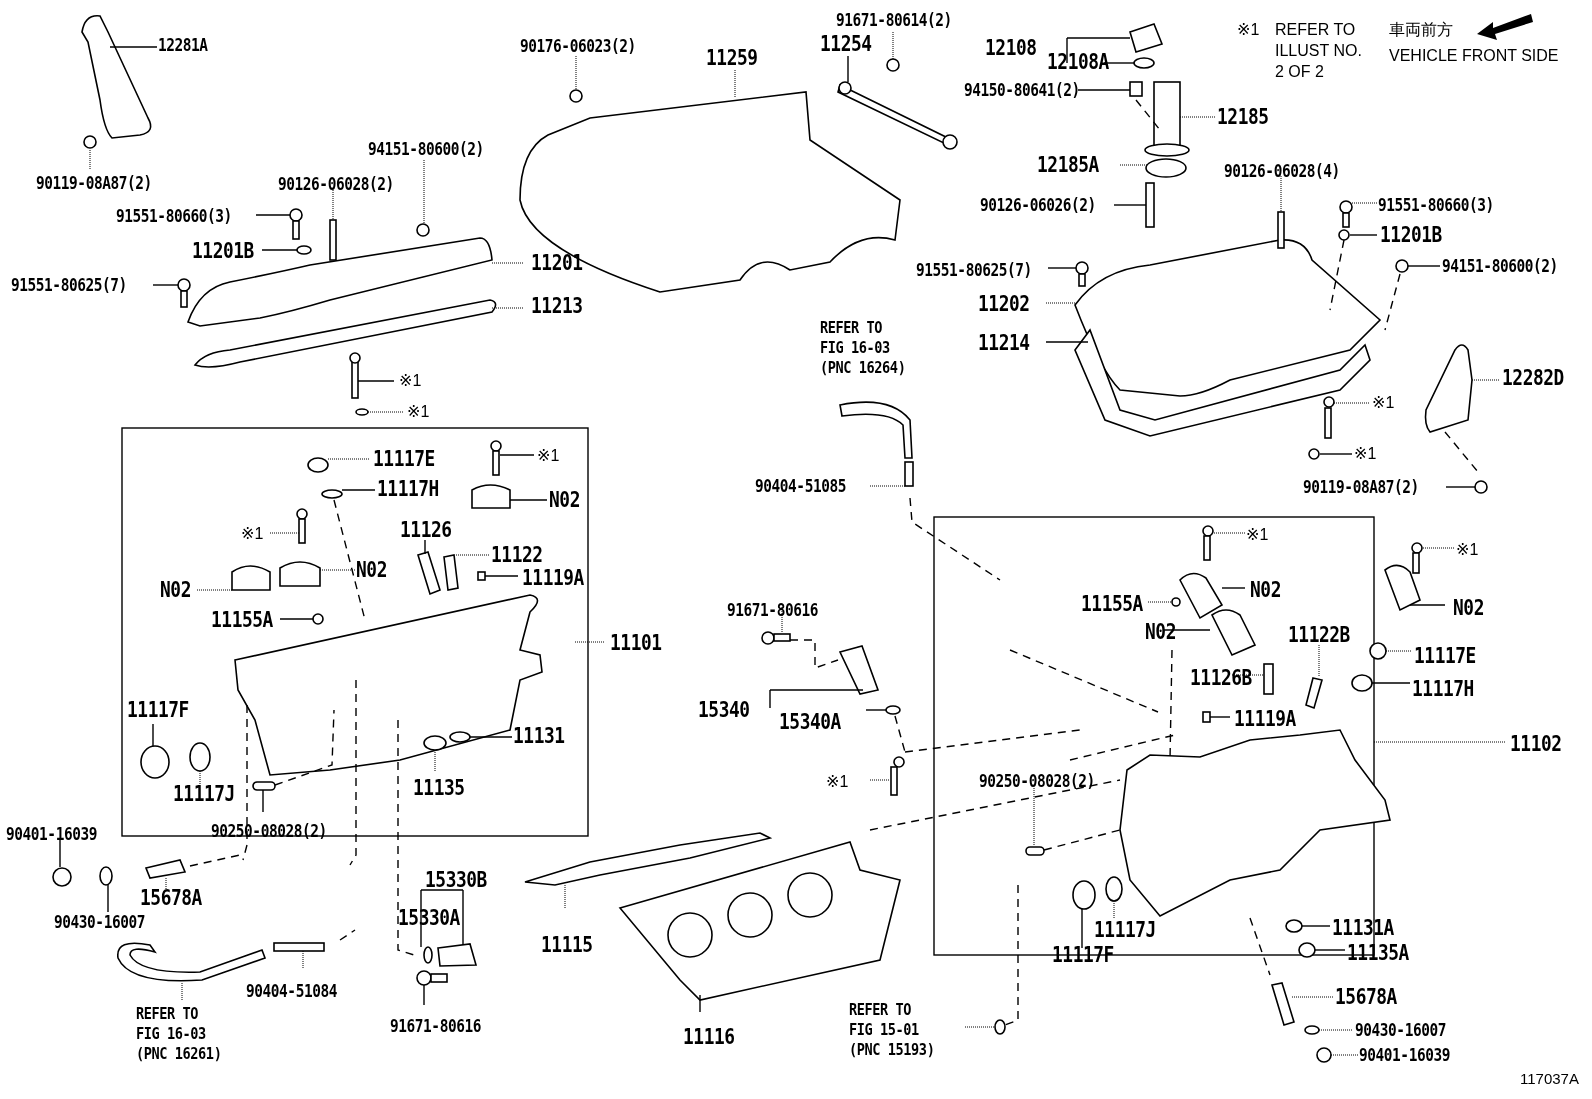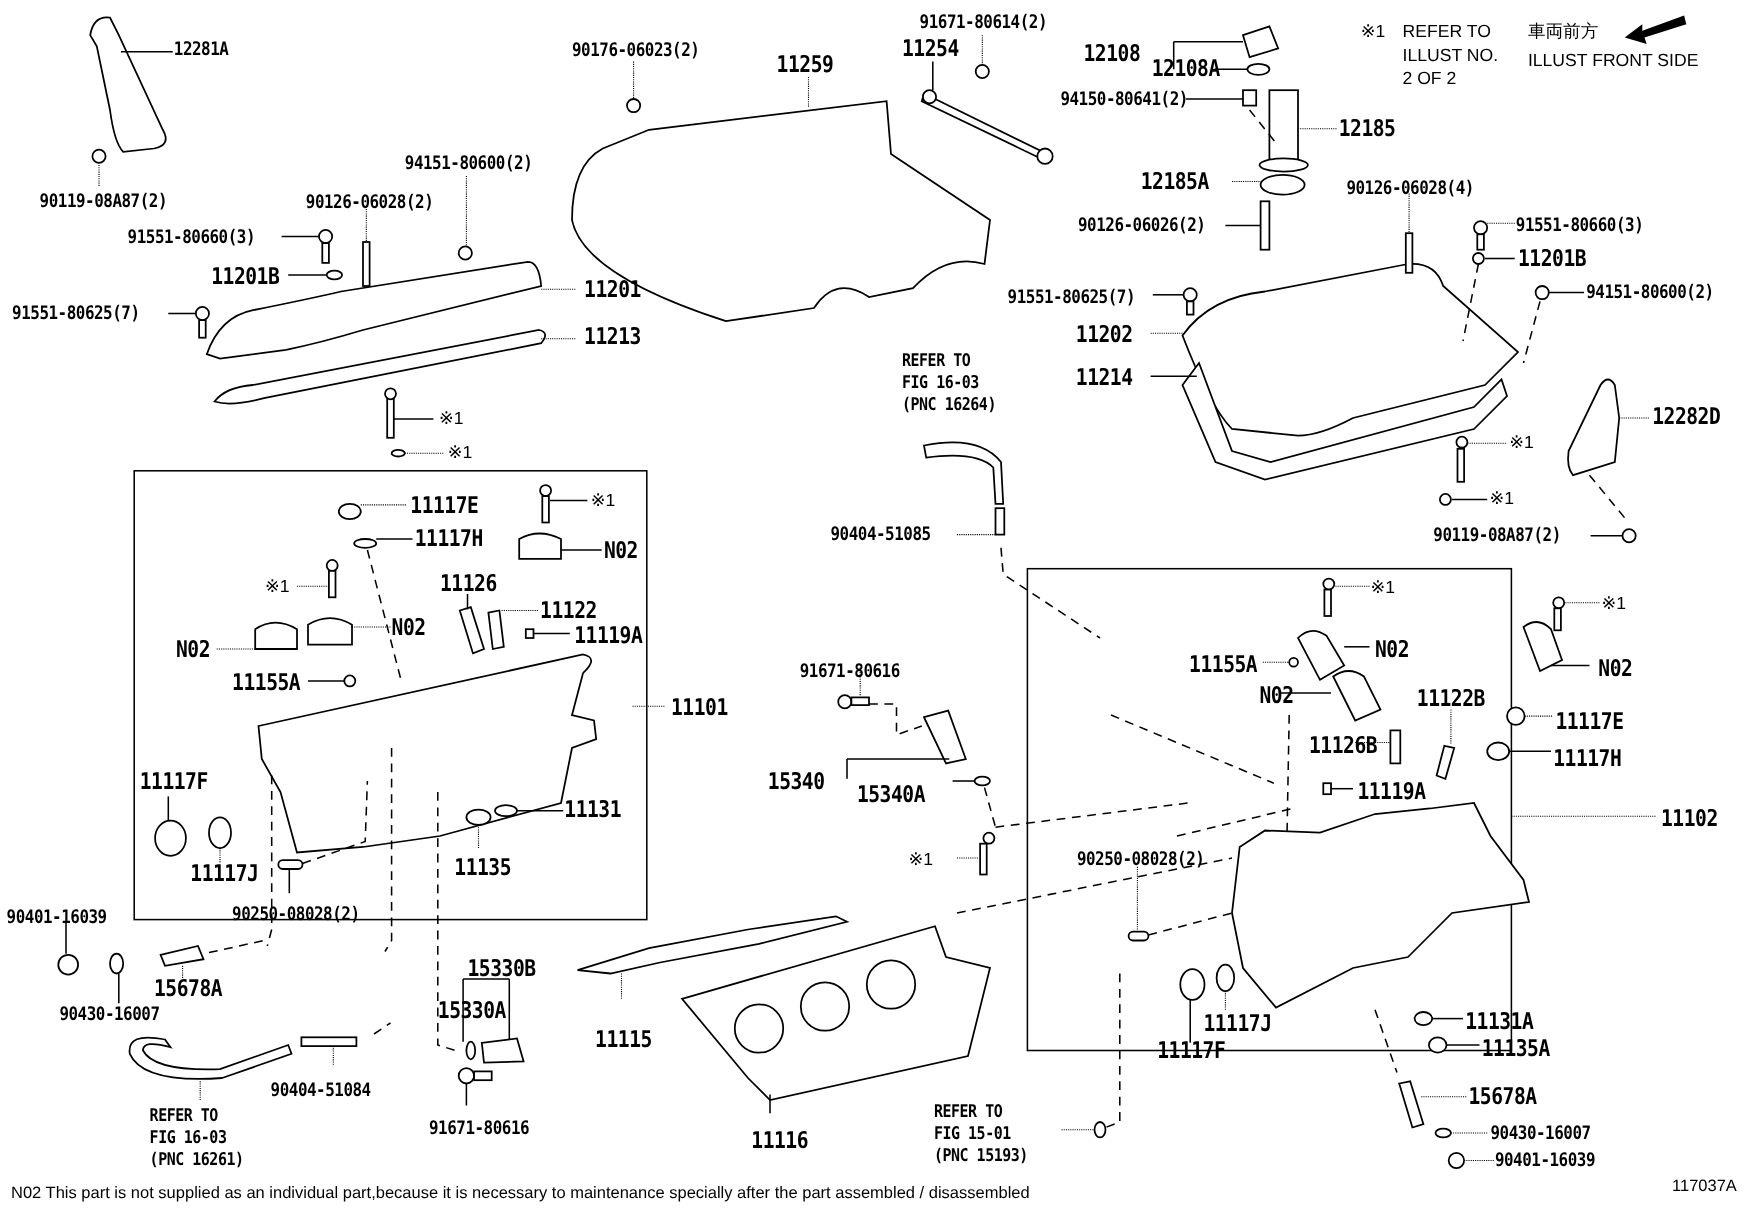--- a/index.html
+++ b/index.html
@@ -290,21 +290,21 @@
 <div class="lbl big" style="left:1502px;top:368px">12282D</div>
 <div class="note" style="left:1372px;top:393px">※1</div>
 <div class="note" style="left:1354px;top:444px">※1</div>
 <div class="lbl" style="left:1303px;top:479px">90119-08A87(2)</div>
 
 <div class="note" style="left:1237px;top:20px">※1</div>
 <div class="note" style="left:1275px;top:20px">REFER TO
 ILLUST NO.
 2 OF 2</div>
 <div class="note" style="left:1389px;top:20px">車両前方</div>
-<div class="note" style="left:1389px;top:46px">ILLUST FRONT SIDE</div>
+<div class="note" style="left:1389px;top:46px">VEHICLE FRONT SIDE</div>
 <svg style="position:absolute;left:1475px;top:10px" width="60" height="32">
   <path d="M2,24 L18,12 L18,18 L56,4 L58,12 L20,24 L22,30 Z" fill="#000"></path>
 </svg>
 
 <div class="lbl ref" style="left:820px;top:318px">REFER TO
 FIG 16-03
 (PNC 16264)</div>
 <div class="lbl" style="left:755px;top:478px">90404-51085</div>
 
 <div class="lbl big" style="left:373px;top:449px">11117E</div>
@@ -361,16 +361,15 @@
 <div class="lbl big" style="left:1510px;top:734px">11102</div>
 <div class="lbl" style="left:979px;top:773px">90250-08028(2)</div>
 <div class="lbl big" style="left:1094px;top:920px">11117J</div>
 <div class="lbl big" style="left:1052px;top:945px">11117F</div>
 <div class="lbl big" style="left:1332px;top:918px">11131A</div>
 <div class="lbl big" style="left:1347px;top:943px">11135A</div>
 <div class="lbl big" style="left:1335px;top:987px">15678A</div>
 <div class="lbl" style="left:1355px;top:1022px">90430-16007</div>
 <div class="lbl" style="left:1359px;top:1047px">90401-16039</div>
 
-<div class="footer" style="left:10px;top:1076px">N02 This part is not supplied as an individual part,because it is necessary to maintenance specially after the part assembled / disassembled</div>
 <div class="footer" style="left:1520px;top:1070px">117037A</div>
 
 </div>
 
 </body></html>

